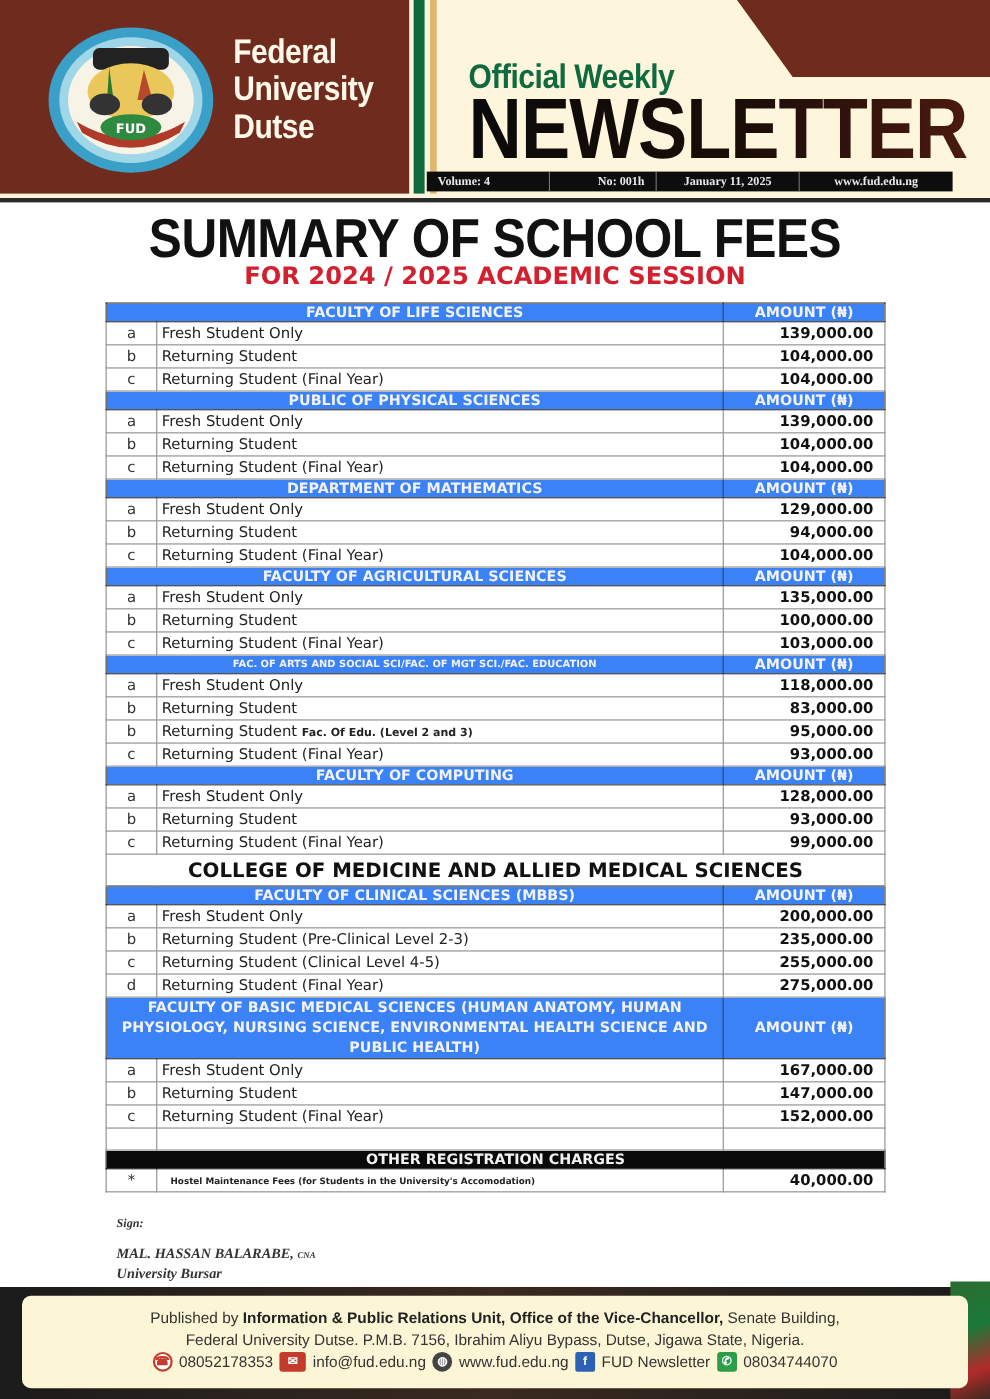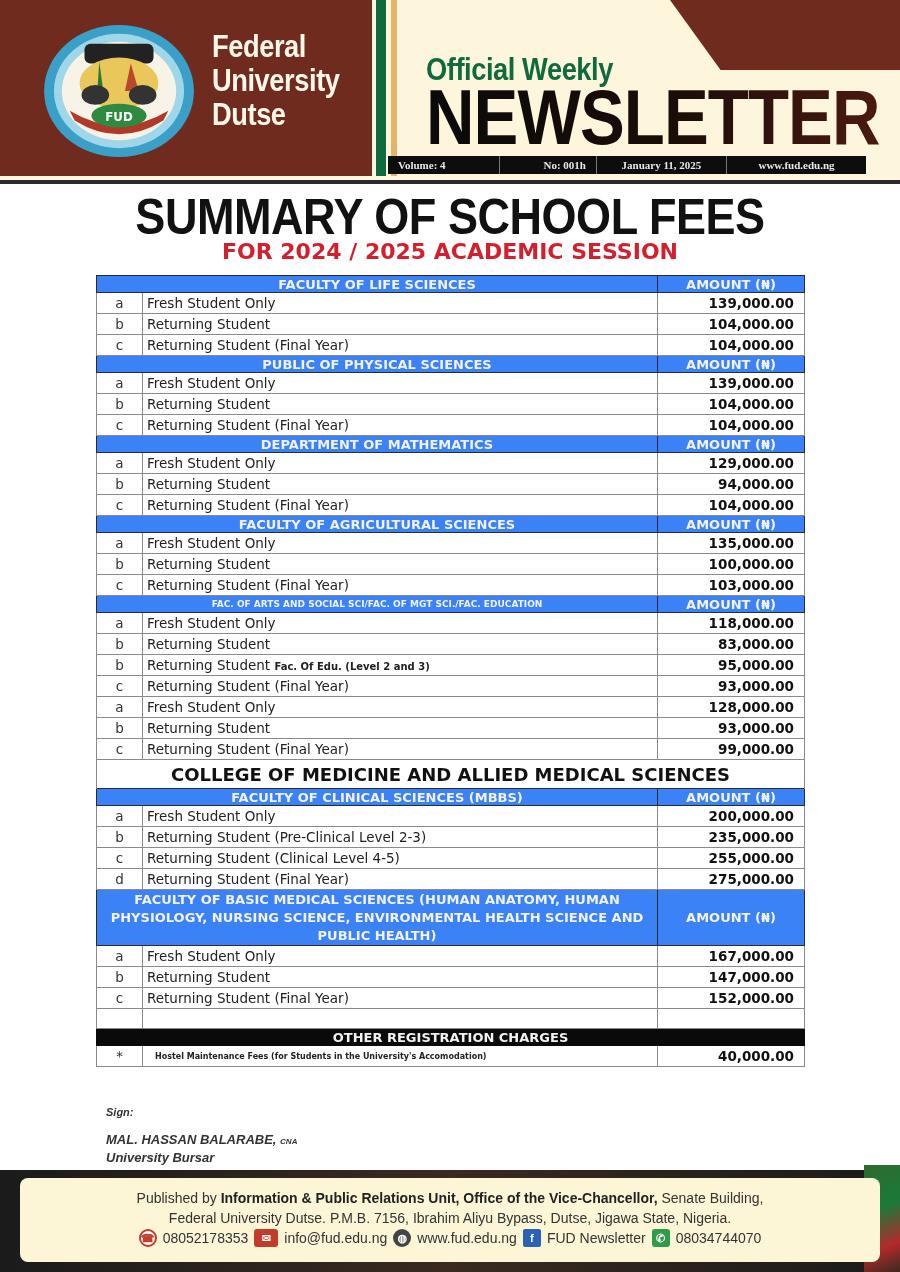--- a/index.html
+++ b/index.html
@@ -40,21 +40,21 @@
   .fee-table tr.hdr.black td { background: #0a0a0a; border-color: #0a0a0a; }
   .fee-table td.idx { text-align: center; color: #333; }
   .fee-table td.desc { color: #222; }
   .fee-table td.desc .note { font-size: 10px; font-weight: bold; }
   .fee-table td.desc.tiny { font-size: 8px; font-weight: bold; padding-left: 12px; }
   .fee-table td.amt { text-align: right; font-weight: bold; padding-right: 10px; color: #111; }
   .fee-table tr.college td { border: none; border-left: 1px solid #8a8a8a; border-right: 1px solid #8a8a8a; text-align: center; font-weight: bold; font-size: 18px; height: 29px; color: #111; }
   .fee-table tr.blank td { height: 20px; }
 
   
-  .sign { position: absolute; left: 106px; top: 1106px; font-family: Liberation Sans, sans-serif; font-weight: bold; font-style: italic; color: #333; }
+  .sign { position: absolute; left: 106px; top: 1106px; font-family: Liberation Serif, serif; font-weight: bold; font-style: italic; color: #333; }
   .sign .lbl { font-size: 11px; display: block; margin-bottom: 14px; }
   .sign .name { font-size: 13px; display: block; line-height: 16px; }
   .sign .name small { font-size: 8px; }
   .sign .role { font-size: 13px; display: block; line-height: 16px; }
 
   
   .footer { position: absolute; left: 0; top: 1170px; width: 900px; height: 102px; background: linear-gradient(90deg, #1b1b1b 0%, #3a2a20 50%, #1b1b1b 100%); }
   .footer-deco { position: absolute; right: 0; top: 1165px; width: 36px; height: 107px; background: linear-gradient(160deg, #2d6b2f 0%, #1a7a3a 40%, #b22a2a 75%, #3a2a20 100%); }
   .footer-card { position: absolute; left: 20px; top: 1178px; width: 860px; height: 84px; background: #fdf6d6; border-radius: 8px; text-align: center; font-family: "Liberation Sans", sans-serif; font-size: 14px; color: #333; padding-top: 10px; line-height: 20px; }
   .footer-card b { color: #222; }
@@ -217,20 +217,24 @@
         <td class="idx">b</td>
         <td class="desc"><span>Returning Student</span> <span class="note">Fac. Of Edu. (Level 2 and 3)</span></td>
         <td class="amt">95,000.00</td>
       </tr>
     <tr>
         <td class="idx">c</td>
         <td class="desc">Returning Student (Final Year)</td>
         <td class="amt">93,000.00</td>
       </tr>
 
+    <tr class="hdr">
+      <td colspan="2">FACULTY OF COMPUTING</td>
+      <td>AMOUNT (₦)</td>
+    </tr>
     <tr>
         <td class="idx">a</td>
         <td class="desc">Fresh Student Only</td>
         <td class="amt">128,000.00</td>
       </tr>
     <tr>
         <td class="idx">b</td>
         <td class="desc">Returning Student</td>
         <td class="amt">93,000.00</td>
       </tr>

